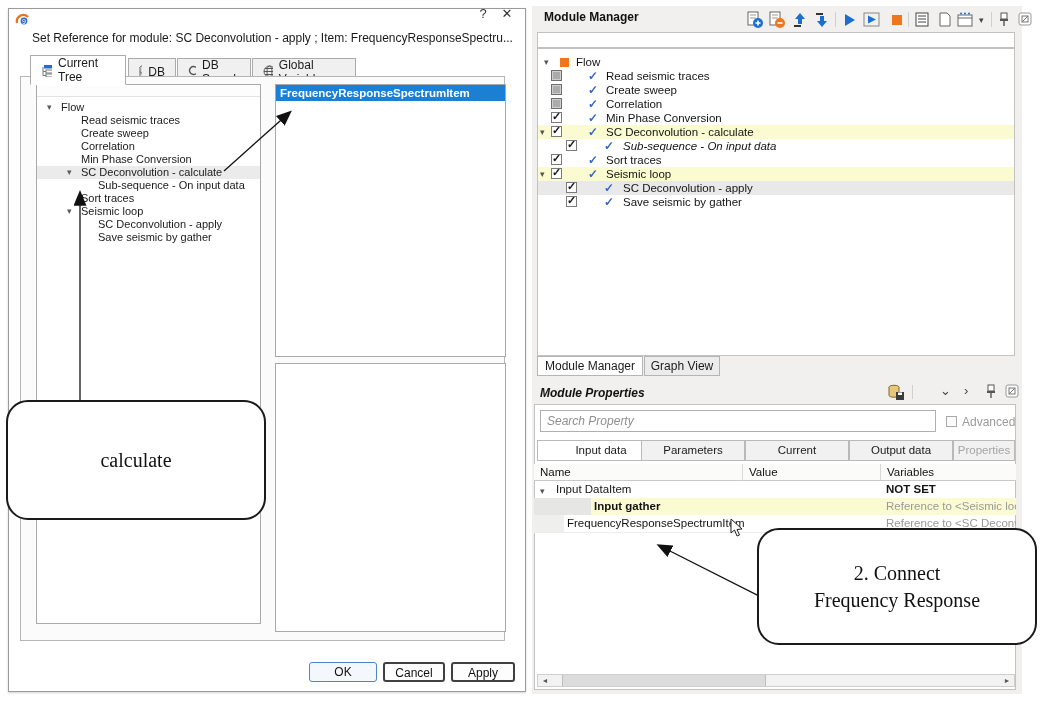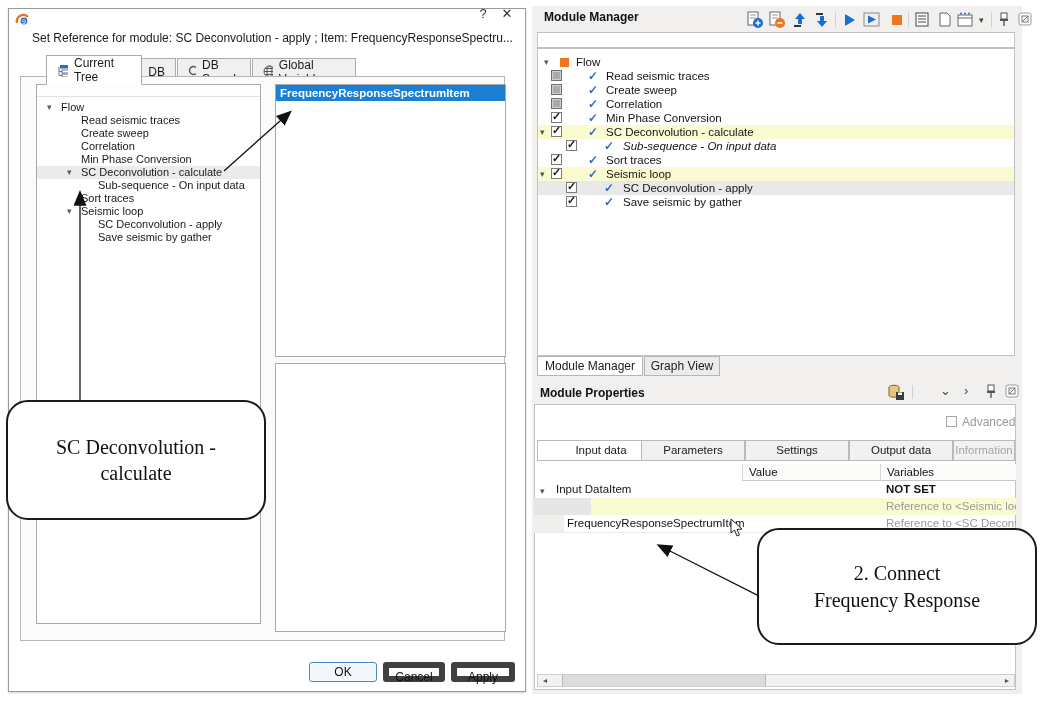--- a/index.html
+++ b/index.html
@@ -18,21 +18,21 @@
   .groupbox{left:20px;top:76px;width:483px;height:563px;border:1px solid #b6b6b6;background:#fbfbfb;z-index:1;}
   .treebox{left:36px;top:84px;width:223px;height:538px;border:1px solid #a9a9a9;background:#ffffff;z-index:2;}
   .treehead{position:absolute;left:0;top:0;right:0;height:11px;border-bottom:1px solid #e3e3e3;background:#fdfdfd;}
   .dtr{position:absolute;left:0;width:100%;height:13px;font-size:11px;color:#1a1a1a;}
   .dtr.sel{background:#ebebeb;}
   .dtr .exp{position:absolute;top:0;font-size:9px;color:#5a5a5a;line-height:13px;}
   .dtr .lbl{position:absolute;top:0;line-height:13px;white-space:nowrap;}
   .listbox{border:1px solid #a9a9a9;background:#ffffff;z-index:2;}
   .bluehead{position:absolute;left:0;top:0;right:0;height:16px;background:#1b7fd4;color:#ffffff;
             font-weight:bold;font-size:11.5px;line-height:16px;padding-left:4px;white-space:nowrap;overflow:hidden;}
-  .btn{position:absolute;box-sizing:border-box;height:20px;background:#fdfdfd;border:6px solid #404040;
+  .btn{position:absolute;box-sizing:border-box;height:20px;background:#fdfdfd;border:2px solid #404040;
        border-radius:3px;font-size:12px;color:#111;text-align:center;line-height:18px;}
   .btn.focus{border:1px solid #4a86c8;background:#f4f8fd;}
   
   .rp-bg{left:532px;top:6px;width:490px;height:688px;background:#f1f0ee;}
   .panel-title{font-weight:bold;font-size:12px;color:#111;white-space:nowrap;}
   .whitebox{position:absolute;background:#ffffff;border:1px solid #c2c2c2;box-sizing:border-box;}
   .mmr{position:absolute;left:0;width:100%;height:14px;font-size:11.5px;color:#141414;}
   .mmr.hl{background:#fbfbd2;}
   .mmr.sel{background:#e9e9e9;}
   .mmr .exp{position:absolute;top:1px;font-size:9px;color:#555;line-height:13px;}
@@ -243,21 +243,21 @@
           <span class="tick">✓</span>
         </span>
       <span class="bluecheck" style="left:66px;">✓</span>
       <span class="lbl" style="left:85px;">Save seismic by gather</span>
     </div>
   </div>
 
   <div class="btab active" style="left:537px;top:356px;width:106px;">Module Manager</div>
   <div class="btab" style="left:644px;top:356px;width:76px;">Graph View</div>
 
-  <div class="abs panel-title" style="left:540px;top:386px;">Module Properties</div>
+  <div class="abs panel-title" style="left:540px;top:386px;font-style:italic;">Module Properties</div>
   <div class="ico" style="left:886px;top:383px;">
     <svg width="20" height="19">
         <ellipse cx="8" cy="4.5" rx="5" ry="2.2" fill="#e8c77a" stroke="#7a6a33"></ellipse>
         <path d="M3 4.5 V12 a5 2.2 0 0 0 10 0 V4.5" fill="#e8c77a" stroke="#7a6a33"></path>
         <rect x="10" y="9" width="8" height="8" fill="#3c3c3c"></rect>
         <rect x="12" y="9.5" width="4" height="2.5" fill="#fff"></rect>
       </svg>
   </div>
   <div class="sep" style="left:912px;top:385px;height:14px;"></div>
   <span class="chev" style="left:940px;top:384px;">⌄</span>
@@ -272,39 +272,42 @@
   <div class="ico" style="left:1004px;top:383px;">
     <svg width="16" height="16">
         <rect x="2" y="2" width="12" height="12" rx="2" fill="#fff" stroke="#999"></rect>
         <rect x="5" y="5" width="6" height="6" fill="none" stroke="#777"></rect>
         <line x1="5" y1="11" x2="11" y2="5" stroke="#777"></line>
       </svg>
   </div>
 
   <div class="whitebox" style="left:534px;top:404px;width:482px;height:286px;"></div>
 
+  <input class="search" style="left: 540px; top: 410px; width: 396px; height: 22px;" type="text" placeholder="Search Property">
   <span class="adv-box" style="left:946px;top:416px;"></span>
   <span class="adv-lbl" style="left:962px;top:415px;">Advanced</span>
 
   <div class="ptab active" style="left:537px;top:440px;width:128px;">Input data</div>
   <div class="ptab" style="left:641px;top:440px;width:104px;">Parameters</div>
-  <div class="ptab" style="left:745px;top:440px;width:104px;">Settings</div>
+  <div class="ptab" style="left:745px;top:440px;width:104px;">Current</div>
   <div class="ptab" style="left:849px;top:440px;width:104px;">Output data</div>
-  <div class="ptab disabled" style="left:953px;top:440px;width:62px;">Information</div>
-
+  <div class="ptab disabled" style="left:953px;top:440px;width:62px;">Properties</div>
+
+  <div class="th" style="left:534px;top:464px;width:208px;padding-left:6px;">Name</div>
   <div class="th tcellsep" style="left:742px;top:464px;width:138px;padding-left:6px;">Value</div>
   <div class="th tcellsep" style="left:880px;top:464px;width:136px;padding-left:6px;">Variables</div>
 
   <div class="trow" style="left:534px;top:481px;width:482px;">
     <span class="exp" style="position:absolute;left:6px;top:2px;font-size:9px;color:#555;">▾</span>
     <span class="cell" style="left:22px;width:200px;">Input DataItem</span>
     <span class="cell semib" style="left:352px;width:128px;">NOT SET</span>
   </div>
   <div class="trow" style="left:534px;top:498px;width:482px;background:#fbfbd2;">
     <span style="position:absolute;left:0;top:0;width:57px;height:17px;background:#e6e6e4;"></span>
+    <span class="cell semib" style="left:60px;width:180px;">Input gather</span>
     <span class="cell grayref" style="left:352px;width:130px;">Reference to &lt;Seismic loop</span>
   </div>
   <div class="trow" style="left:534px;top:515px;width:482px;border-bottom:1px solid #ededed;">
     <span style="position:absolute;left:0;top:0;width:30px;height:17px;background:#efefed;"></span>
     <span class="cell" style="left:33px;width:210px;">FrequencyResponseSpectrumItem</span>
     <span class="cell grayref" style="left:352px;width:130px;">Reference to &lt;SC Deconv</span>
   </div>
 
   <div class="hscroll" style="left:537px;top:674px;width:478px;">
     <span class="hs-arrow" style="left:1px;">◄</span>
@@ -318,21 +321,21 @@
     <svg width="15" height="15">
         <path d="M2 11 A6.5 6.5 0 0 1 13 5" fill="none" stroke="#e87420" stroke-width="2.2"></path>
         <circle cx="9" cy="9" r="3.4" fill="#2b6bc9"></circle>
         <text x="9" y="11.6" font-size="7" fill="#fff" text-anchor="middle" font-family="Liberation Sans, sans-serif">9</text>
       </svg>
   </div>
   <div class="abs dlg-title">Set Reference for module: SC Deconvolution - apply ; Item: FrequencyResponseSpectru...</div>
   <div class="abs dlg-help">?</div>
   <div class="abs dlg-close">✕</div>
 
-  <div class="tab active" style="left:30px;top:55px;width:96px;height:30px;margin-left:16px;">
+  <div class="tab active" style="left:30px;top:55px;width:96px;height:30px;">
     <svg width="13" height="13">
         <rect x="3" y="1" width="9" height="3.5" fill="#2b6bc9"></rect>
         <rect x="5" y="6" width="7" height="3" fill="#fff" stroke="#777"></rect>
         <rect x="5" y="10" width="7" height="3" fill="#fff" stroke="#777"></rect>
         <line x1="2" y1="3" x2="2" y2="11.5" stroke="#777"></line>
         <line x1="2" y1="7.5" x2="5" y2="7.5" stroke="#777"></line>
         <line x1="2" y1="11.5" x2="5" y2="11.5" stroke="#777"></line>
       </svg>
     <span>Current Tree</span>
   </div>
@@ -418,21 +421,20 @@
       <marker id="ah" markerWidth="12" markerHeight="10" refX="9" refY="5" orient="auto">
         <path d="M0,0 L12,5 L0,10 Z" fill="#111"></path>
       </marker>
     </defs>
     <line x1="224" y1="171" x2="289" y2="113" stroke="#111" stroke-width="1.3" marker-end="url(#ah)"></line>
     <line x1="80" y1="407" x2="80" y2="194" stroke="#111" stroke-width="1.3" marker-end="url(#ah)"></line>
     <line x1="781" y1="607" x2="660" y2="546" stroke="#111" stroke-width="1.3" marker-end="url(#ah)"></line>
   </svg>
 
   <div class="callout" style="left:6px;top:400px;width:256px;height:116px;">
-    <div>SC Deconvolution -</div>
     <div>calculate</div>
   </div>
   <div class="callout" style="left:757px;top:528px;width:276px;height:113px;">
     <div>2.  Connect</div>
     <div>Frequency Response</div>
   </div>
 
   <div class="ico" style="left:729px;top:518px;z-index:7;">
     <svg width="16" height="20">
         <path d="M2 1 L2 15 L5.5 12 L8 18 L10.5 17 L8 11.5 L13 11 Z" fill="#fff" stroke="#222" stroke-width="1"></path>

